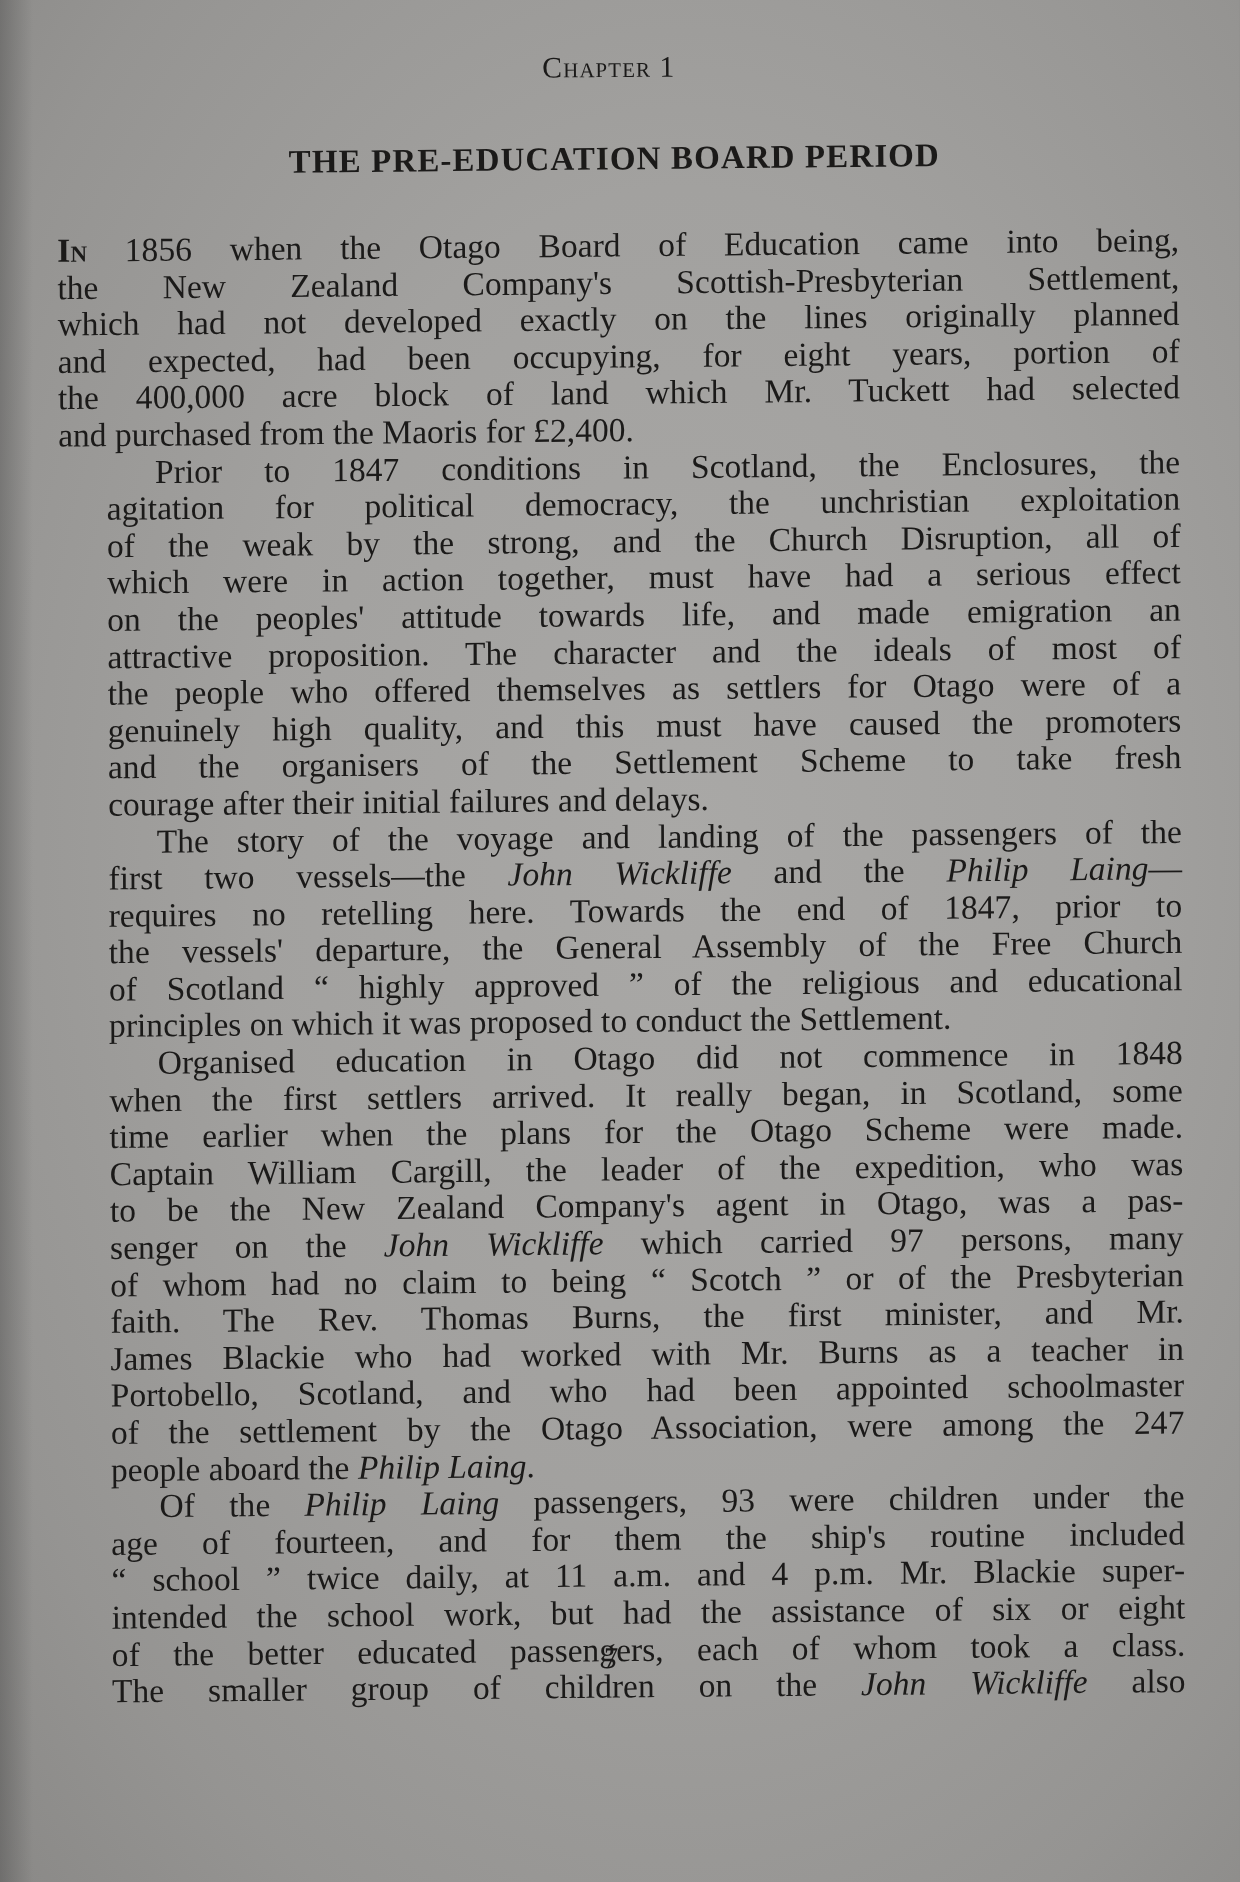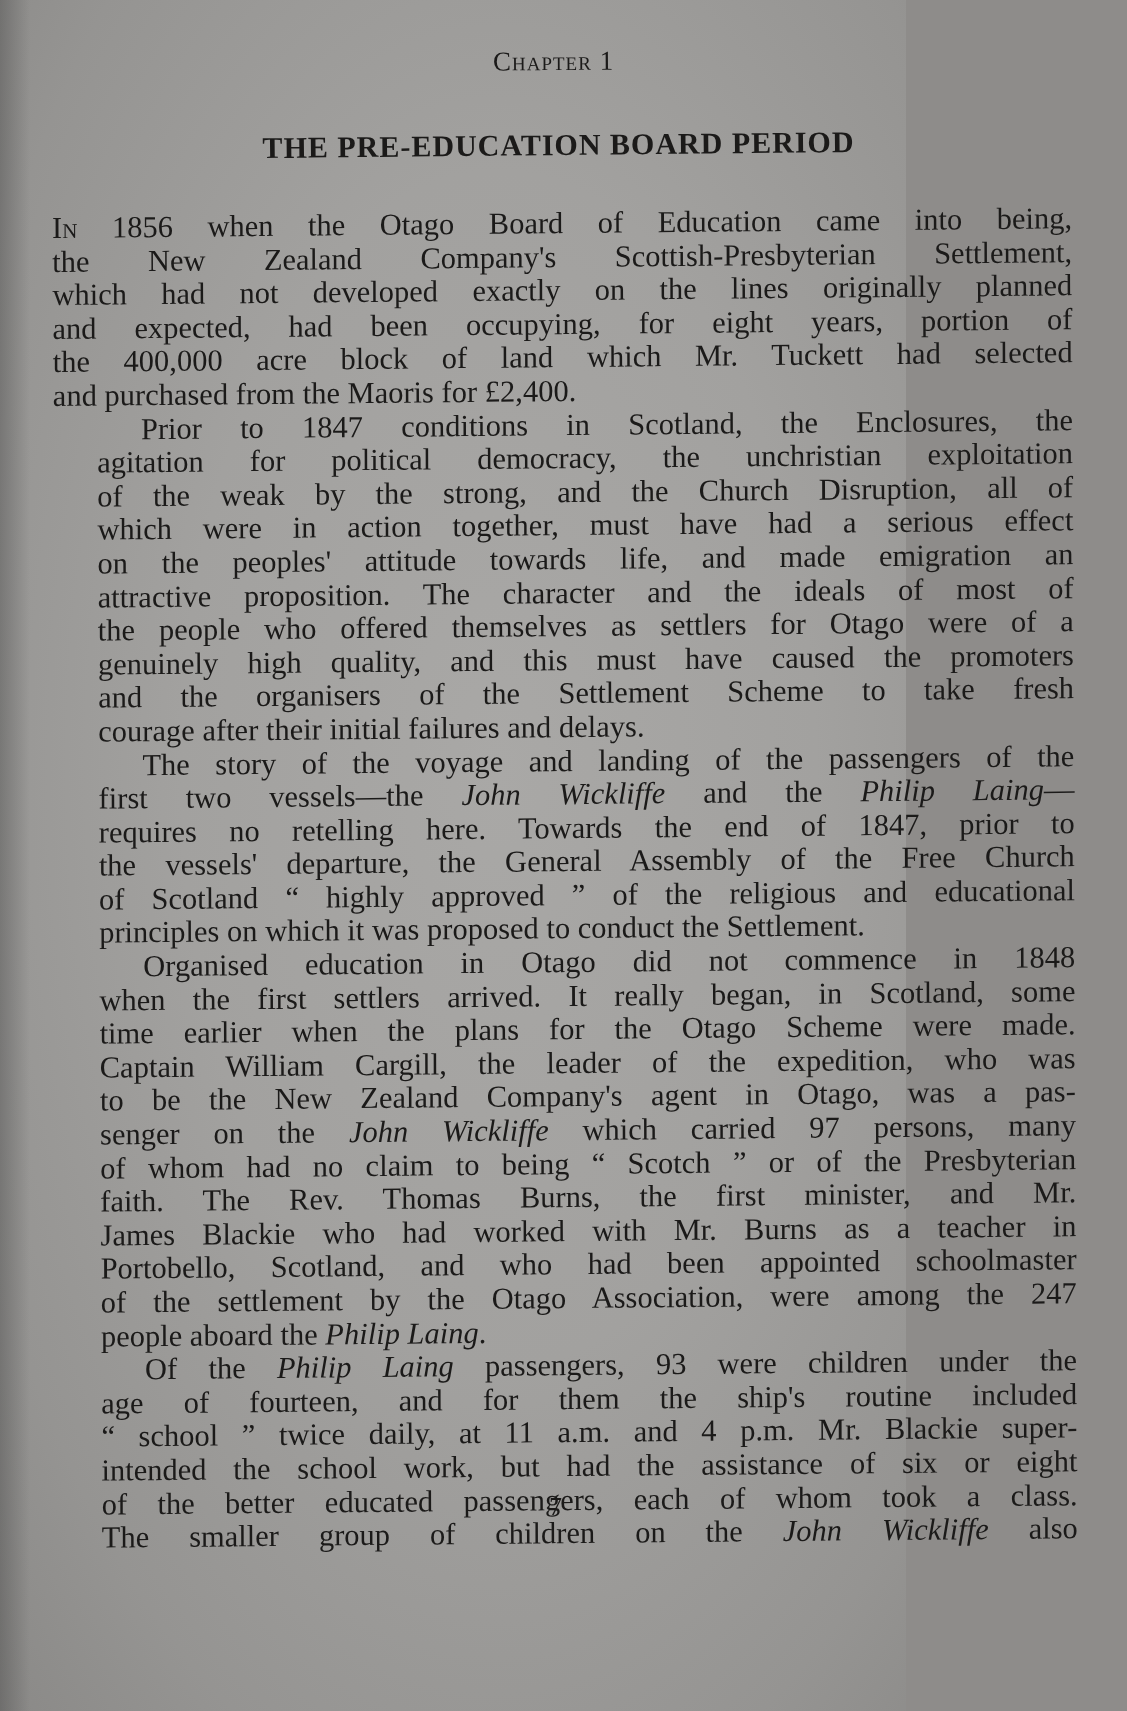--- a/index.html
+++ b/index.html
@@ -10,21 +10,21 @@
       width: 1127px;
       height: 1711px;
       background: #8e8c8a;
       overflow: hidden;
       position: relative;
     }
     .page {
       position: absolute;
       left: 0;
       top: 0;
-      width: 906px;
+      width: 1127px;
       height: 1711px;
       background:
         radial-gradient(ellipse at 55% 45%, #a9a8a6 0%, #a2a19f 45%, #959492 80%, #8a8987 100%);
       color: #1b1a19;
       font-family: "Liberation Serif", "DejaVu Serif", serif;
     }
     .page::before {
       content: "";
       position: absolute;
       left: 0; top: 0; bottom: 0;
@@ -68,20 +68,21 @@
       margin: 0;
       text-indent: 44px;
       text-align: justify;
       text-align-last: left;
     }
     .body-text p.first {
       text-indent: 0;
     }
     .body-text .lead {
       font-variant: small-caps;
+      font-weight: bold;
     }
     .body-text em {
       font-style: italic;
     }
     .line {
       display: block;
       text-align: justify;
       text-align-last: justify;
       white-space: nowrap;
     }

